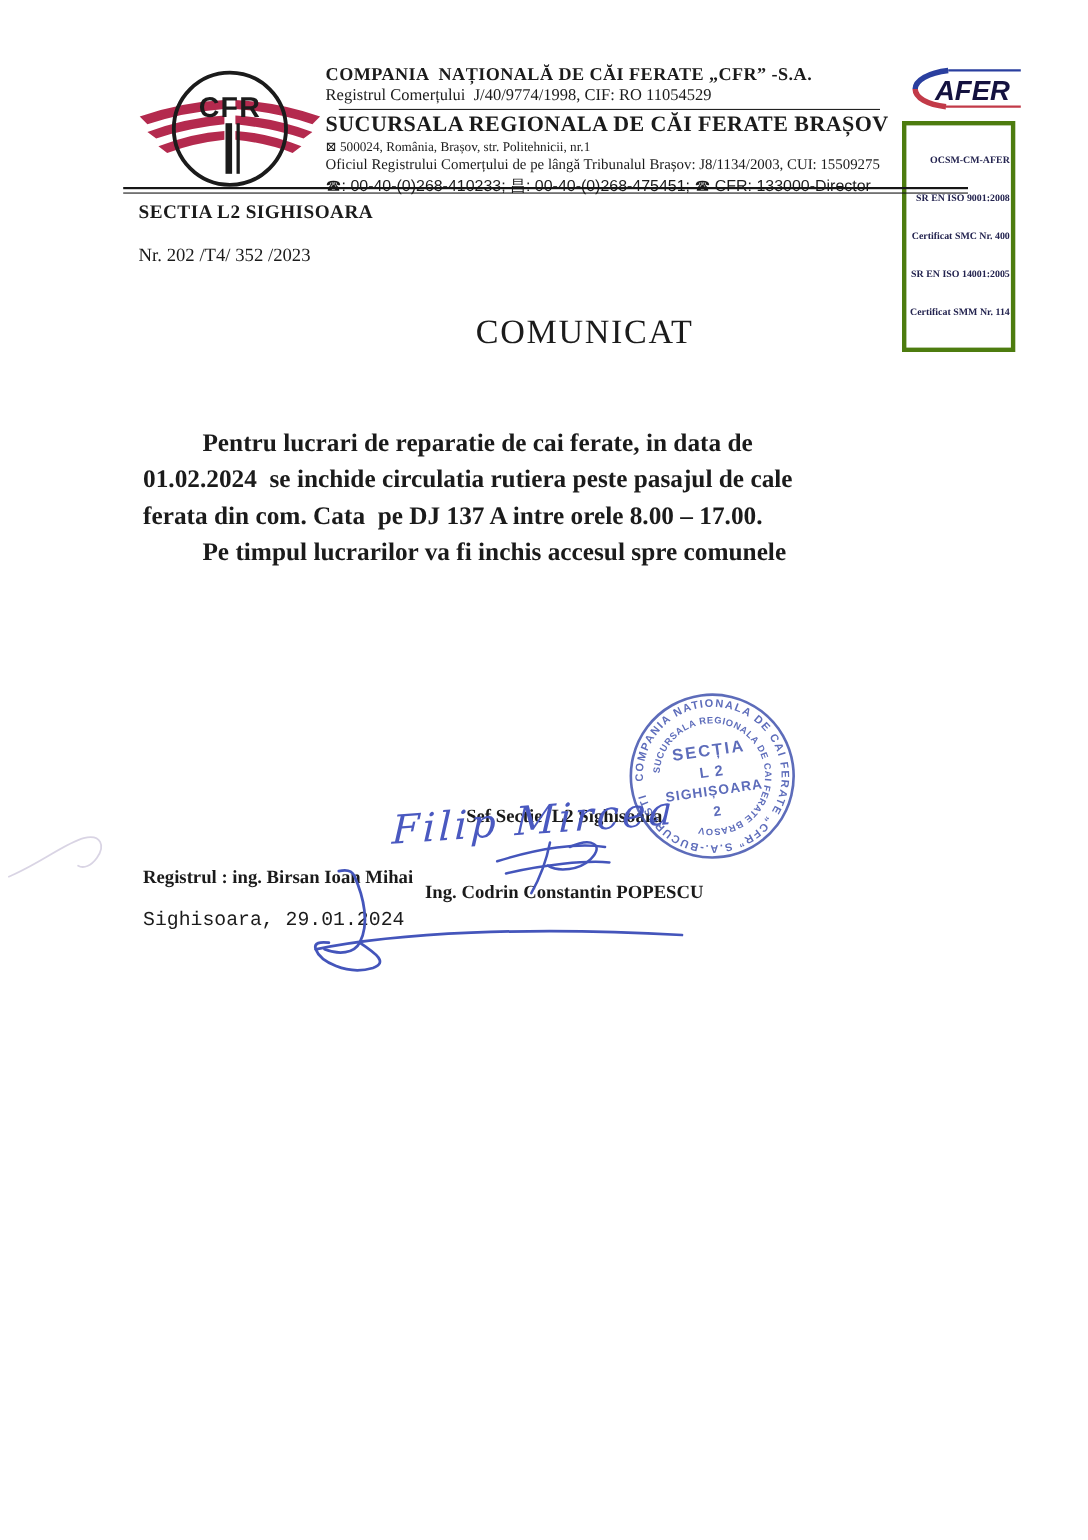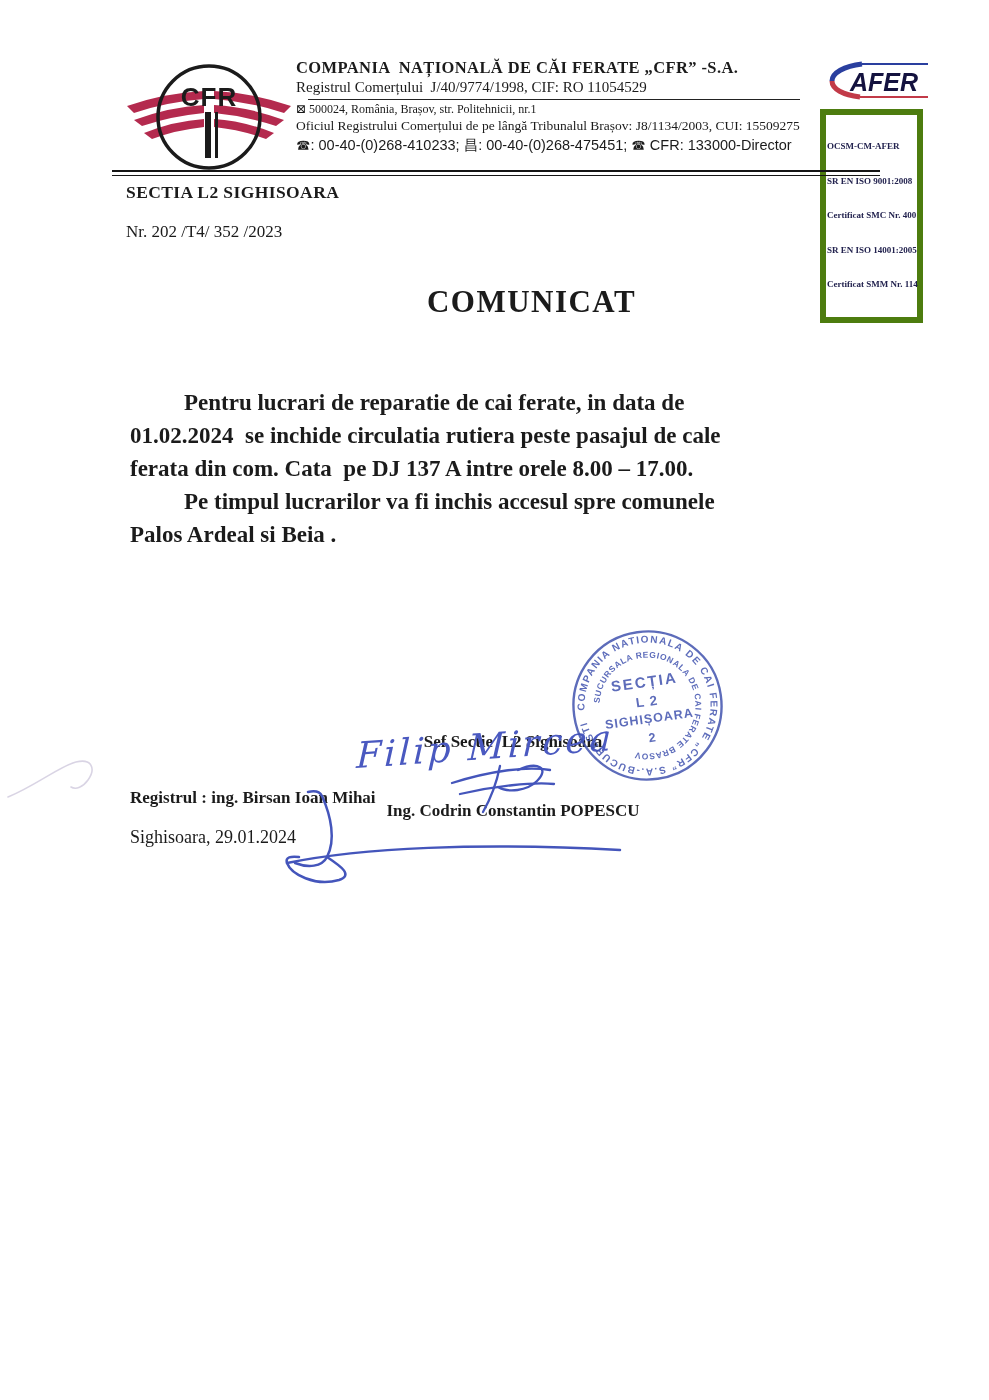--- a/index.html
+++ b/index.html
@@ -17,60 +17,60 @@
   .company-name{font-size:16.5px;font-weight:bold;letter-spacing:.4px;white-space:pre;}
   .registry-line{font-size:15px;margin-top:1px;white-space:pre;}
   .head-divider{border-top:1.6px solid #222;margin:3px 12px 2px 12px;height:0;}
   .branch-name{font-size:20px;font-weight:bold;letter-spacing:.4px;white-space:pre;}
   .address-line{font-size:12px;margin-top:1px;white-space:pre;}
   .trade-registry{font-size:13.5px;margin-top:1px;white-space:nowrap;}
   .contact-line{font-family:Liberation Sans, sans-serif;font-size:14.5px;margin-top:2px;white-space:pre;}
   .afer-box{position:absolute;left:820px;top:58px;width:103px;}
   .afer-logo{width:112px;height:46px;margin-left:2px;}
   .afer-certs{
-    border:6px solid #4d7c0f;
+    border:4px solid #4d7c0f;
     margin-top:1px;padding:3px 1px;
-    text-align:left;
+    text-align:right;
     font-size:9px;font-weight:bold;line-height:11.5px;
     color:#23234f;white-space:pre;
   }
   .double-rule{
     position:absolute;left:112px;top:170px;width:768px;height:3px;
     border-top:2.5px solid #161616;border-bottom:1.5px solid #161616;
   }
   
   .section-block{position:absolute;left:126px;top:182px;}
   .section-name{font-size:17.5px;font-weight:bold;letter-spacing:.4px;white-space:pre;}
   .section-number{font-size:17px;margin-top:19px;white-space:pre;}
   
   .doc-title{
     position:absolute;left:0;top:284px;width:989px;
     box-sizing:border-box;padding-left:74px;
     text-align:center;
-    font-size:31px;font-weight:bold;letter-spacing:1.5px;
+    font-size:31px;font-weight:normal;letter-spacing:1.5px;
   }
   .body-block{position:absolute;left:130px;top:386px;width:860px;font-size:23px;font-weight:bold;line-height:33px;}
   .body-line{white-space:pre;}
   .body-line.indent{padding-left:54px;}
   
   .sef-block{
     position:absolute;left:348px;top:684px;width:330px;
     text-align:center;font-size:17px;font-weight:bold;line-height:23px;white-space:pre;
   }
   .stamp{position:absolute;left:560px;top:618px;width:175px;height:175px;opacity:.84;transform:rotate(-8deg);}
   .handwritten-name{
     position:absolute;left:356px;top:726px;
     font-family:"DejaVu Serif","Liberation Serif",serif;
     font-style:italic;font-size:36px;letter-spacing:3px;
     color:#4a59c0;
     transform:rotate(-4deg) skewX(-6deg);
     white-space:pre;
   }
   .intocmit-line{position:absolute;left:130px;top:788px;font-size:17px;font-weight:bold;white-space:pre;}
-  .place-date{position:absolute;left:130px;top:827px;font-size:18px;white-space:pre;}
+  .place-date{position:absolute;left:130px;top:827px;font-size:18px;white-space:pre;font-family:Liberation Mono, monospace;}
   .ink-overlay{position:absolute;left:0;top:0;width:989px;height:1400px;pointer-events:none;}
 </style>
 </head>
 <body>
 
 <div class="page">
 
   <div>
 
     <svg class="cfr-logo" viewBox="0 0 170 114">
@@ -83,20 +83,21 @@
       <circle cx="85" cy="57" r="51" fill="none" stroke="#1b1b1b" stroke-width="3.5"></circle>
       <rect x="81" y="52" width="6" height="46" fill="#1b1b1b"></rect>
       <rect x="91" y="52" width="3" height="46" fill="#1b1b1b"></rect>
       <text x="85" y="46" text-anchor="middle" font-family="Liberation Sans, sans-serif" font-size="26" font-weight="bold" letter-spacing="1" fill="#1b1b1b">CFR</text>
     </svg>
 
     <div class="head-center">
       <div class="company-name">COMPANIA  NAȚIONALĂ DE CĂI FERATE „CFR” -S.A.</div>
       <div class="registry-line">Registrul Comerțului  J/40/9774/1998, CIF: RO 11054529</div>
       <div class="head-divider"></div>
+      <div class="branch-name">SUCURSALA REGIONALA DE CĂI FERATE BRAȘOV</div>
       <div class="address-line">⊠ 500024, România, Brașov, str. Politehnicii, nr.1</div>
       <div class="trade-registry">Oficiul Registrului Comerțului de pe lângă Tribunalul Brașov: J8/1134/2003, CUI: 15509275</div>
       <div class="contact-line">☎: 00-40-(0)268-410233; 昌: 00-40-(0)268-475451; ☎ CFR: 133000-Director</div>
     </div>
 
     <div class="afer-box">
       <svg class="afer-logo" viewBox="0 0 112 46">
         <path d="M 40,6 C 22,8 10,15 10,23" fill="none" stroke="#2a3f9f" stroke-width="5"></path>
         <path d="M 40,6 L 106,6" fill="none" stroke="#2a3f9f" stroke-width="2.2"></path>
         <path d="M 10,23 C 10,31 21,37 38,39" fill="none" stroke="#c23a48" stroke-width="5"></path>
@@ -120,21 +121,20 @@
     <div class="section-number">Nr. 202 /T4/ 352 /2023</div>
   </div>
 
   <div class="doc-title">COMUNICAT</div>
 
   <div class="body-block">
     <div class="body-line indent">Pentru lucrari de reparatie de cai ferate, in data de</div>
     <div class="body-line">01.02.2024  se inchide circulatia rutiera peste pasajul de cale</div>
     <div class="body-line">ferata din com. Cata  pe DJ 137 A intre orele 8.00 – 17.00.</div>
     <div class="body-line indent">Pe timpul lucrarilor va fi inchis accesul spre comunele</div>
-    <div class="body-line">Palos Ardeal si Beia .</div>
   </div>
 
   <div class="sef-block">
     <div>Sef Sectie  L2 Sighisoara</div>
     <div>Ing. Codrin Constantin POPESCU</div>
   </div>
 
   <div class="handwritten-name">Filip Mircea</div>
 
   <div class="intocmit-line">Registrul : ing. Birsan Ioan Mihai</div>

